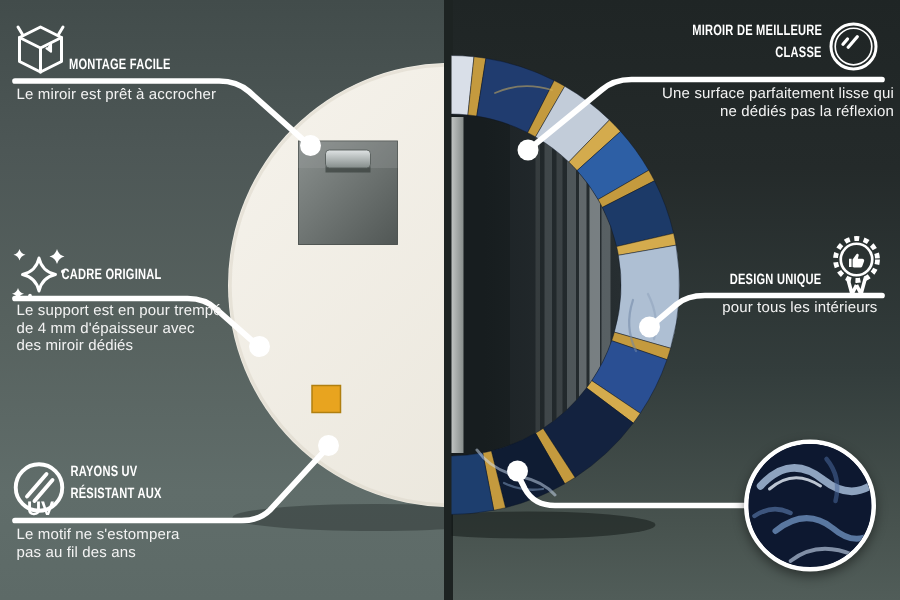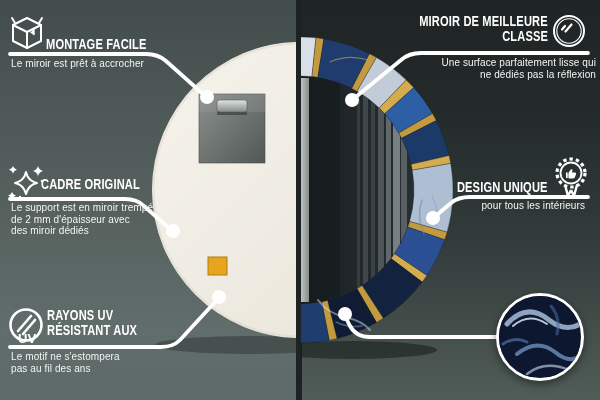--- a/index.html
+++ b/index.html
@@ -20,21 +20,21 @@
     background:var(--divider);
   }
   svg.scene{position:absolute;left:0;top:0;}
   .detail{
     position:absolute;left:496px;top:293px;width:88px;height:88px;
     box-sizing:border-box;border:3.5px solid #fff;border-radius:50%;
     background:var(--detailNavy);overflow:hidden;
     box-shadow:0 3px 8px rgba(0,0,0,.45);
   }
   .c-title{
-    position:absolute;font-weight:bold;font-size:15px;line-height:15px;
+    position:absolute;font-weight:bold;font-size:10px;line-height:15px;
     white-space:nowrap;color:var(--textPrimary);letter-spacing:.2px;
   }
   .c-title .cond{display:inline-block;transform:scaleX(.74);}
   .tl .cond{transform-origin:0 50%;}
   .tr{text-align:right;}
   .tr .cond{transform-origin:100% 50%;}
   .two-line{line-height:14.5px;}
   .c-sub{
     position:absolute;font-size:10px;line-height:11.6px;color:#f3f3f3;
     white-space:nowrap;letter-spacing:.1px;
@@ -194,22 +194,22 @@
     <path d="M32 2 Q33 6 37 7 Q33 8 32 12 Q31 8 27 7 Q31 6 32 2 Z" fill="#fff"></path>
     <path d="M7 2 Q7.8 5 11 5.8 Q7.8 6.6 7 9.6 Q6.2 6.6 3 5.8 Q6.2 5 7 2 Z" fill="#fff"></path>
     <path d="M6 28 Q6.8 31 10 31.8 Q6.8 32.6 6 35.6 Q5.2 32.6 2 31.8 Q5.2 31 6 28 Z" fill="#fff"></path>
     <circle cx="36" cy="17" r="1.3" fill="#fff"></circle>
     <circle cx="14" cy="33" r="1.2" fill="#fff"></circle>
   </svg>
   <div class="c-title tl" style="left:41px;top:176px">
     <span class="cond">CADRE ORIGINAL</span>
   </div>
   <div class="c-sub" style="left:11px;top:202px">
-    <div>Le support est en miroir trempé</div>
-    <div>de 2 mm d'épaisseur avec</div>
+    <div>Le support est en pour trempé</div>
+    <div>de 4 mm d'épaisseur avec</div>
     <div>des miroir dédiés</div>
   </div>
 
   <svg class="icon" style="left:6px;top:306px" width="42" height="42" viewBox="0 0 42 42">
     <circle cx="20" cy="19" r="15.5" fill="none" stroke="#fff" stroke-width="2.6"></circle>
     <path d="M12 25 L25 10 M17 28 L29 14" fill="none" stroke="#fff" stroke-width="2.6" stroke-linecap="round"></path>
     <text x="12" y="37" font-family="Liberation Sans, sans-serif" font-size="13" font-weight="bold" fill="#fff">UV</text>
   </svg>
   <div class="c-title tl two-line" style="left:47px;top:308px">
     <div><span class="cond">RAYONS UV</span></div>

